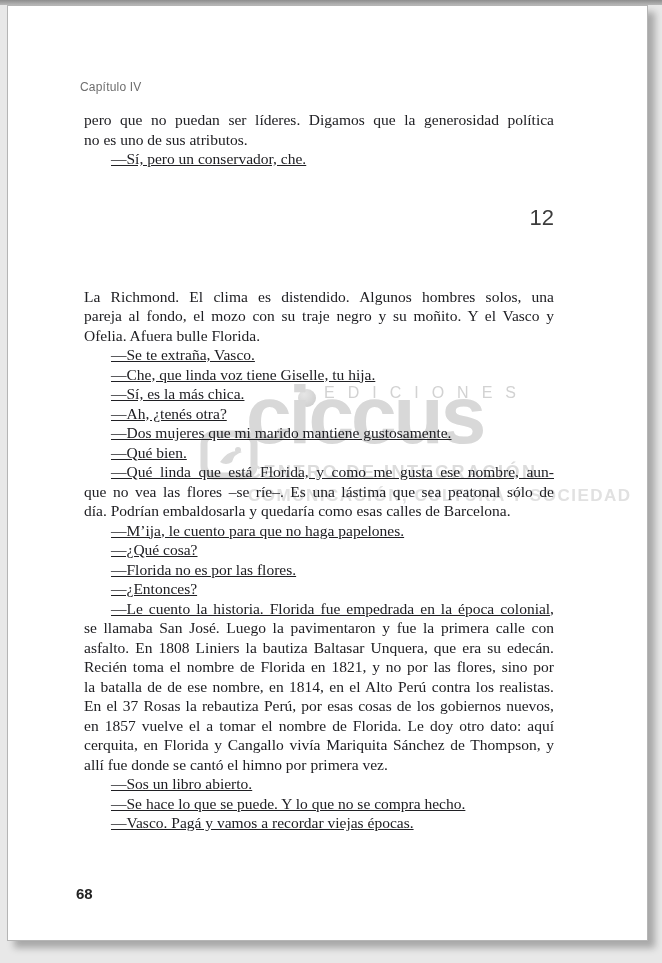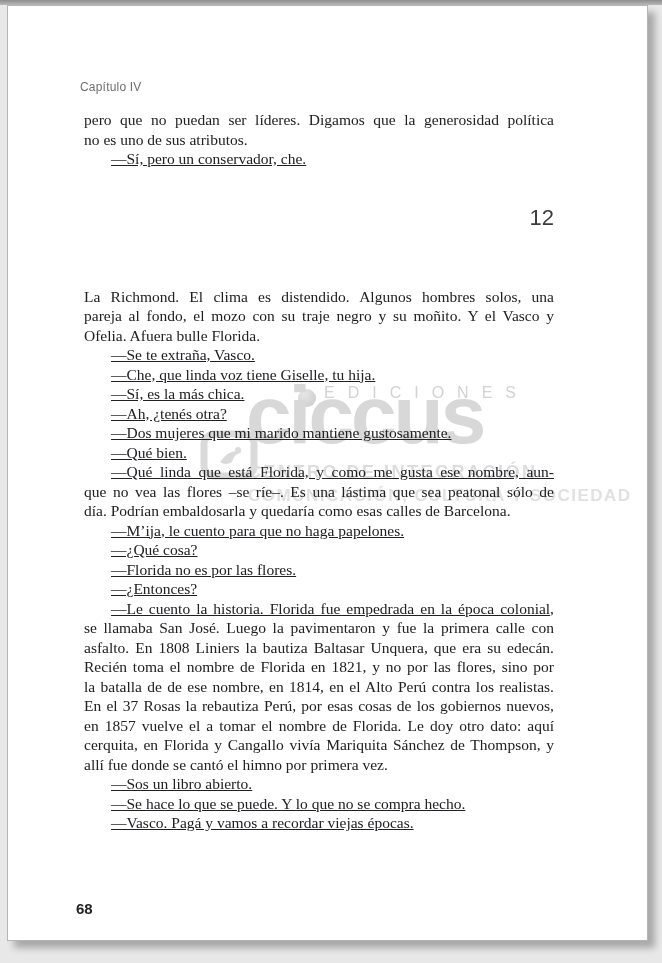--- a/index.html
+++ b/index.html
@@ -65,21 +65,21 @@
   .line.just.ind{padding-left:27px;}
   .section-number{
     margin-top:36px;margin-bottom:56px;height:26px;line-height:26px;
     text-align:right;
     font-family:"Liberation Sans",sans-serif;
     font-size:22px;color:#3c3c3c;
   }
   .page-number{
     position:absolute;left:68px;top:879px;z-index:2;
     font-family:"Liberation Sans",sans-serif;
-    font-weight:bold;font-size:15px;color:#222;margin-top:15px;
+    font-weight:bold;font-size:15px;color:#222;
   }
 </style>
 </head>
 <body>
 
 <div class="top-strip"></div>
 
 <div class="page">
 
   <div class="watermark">

